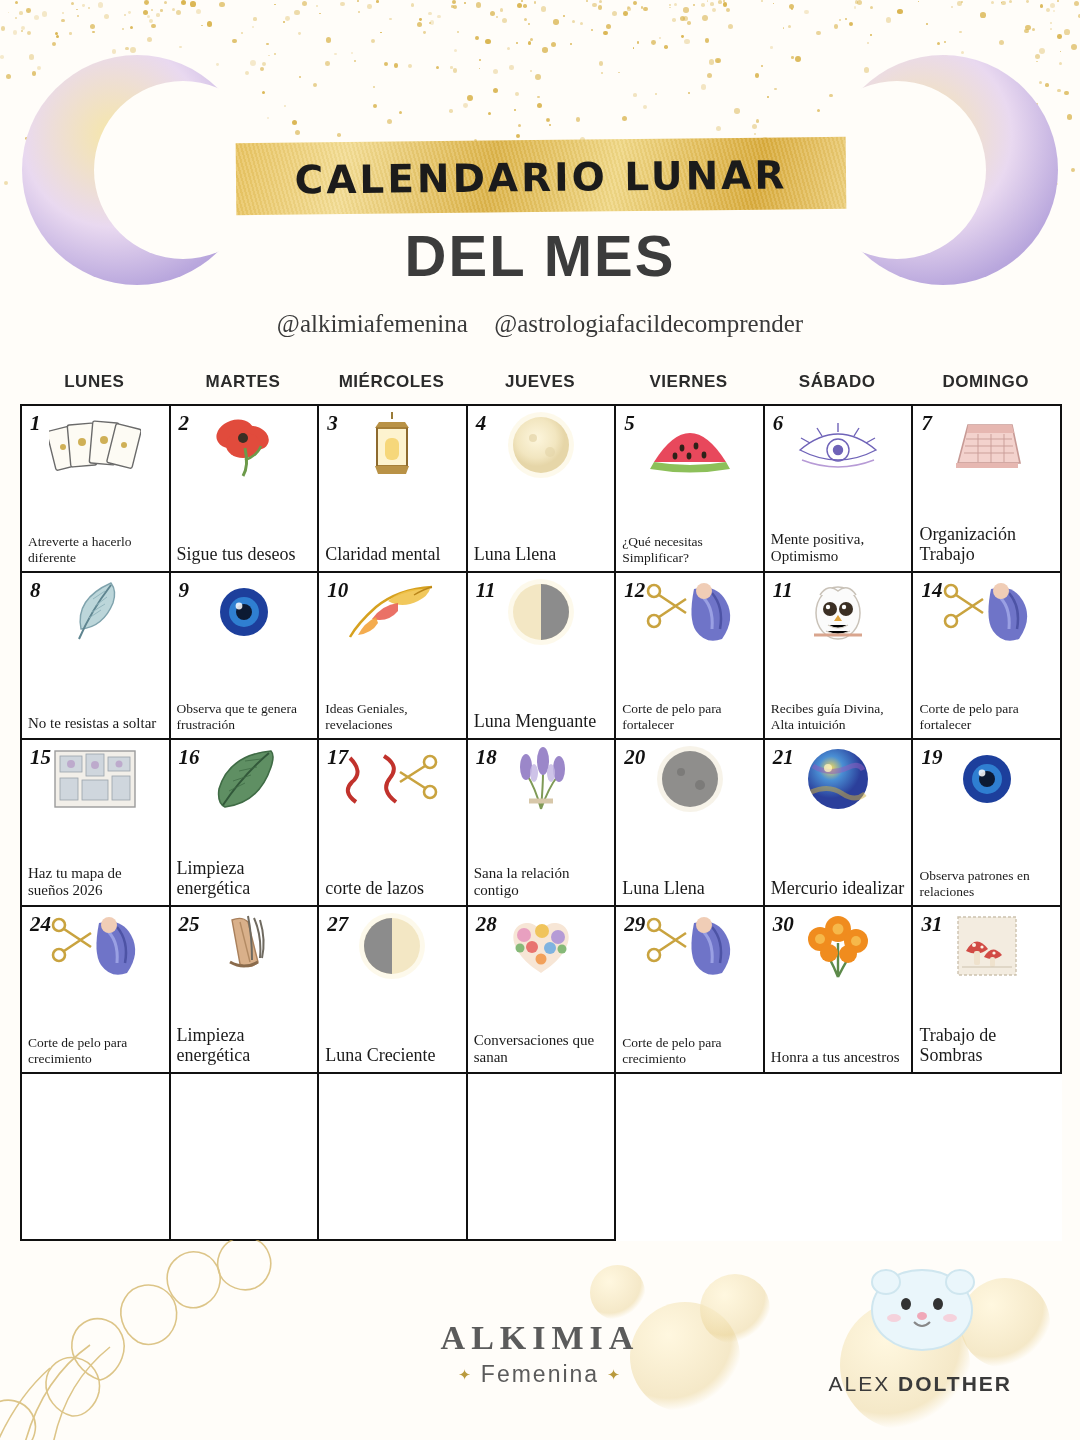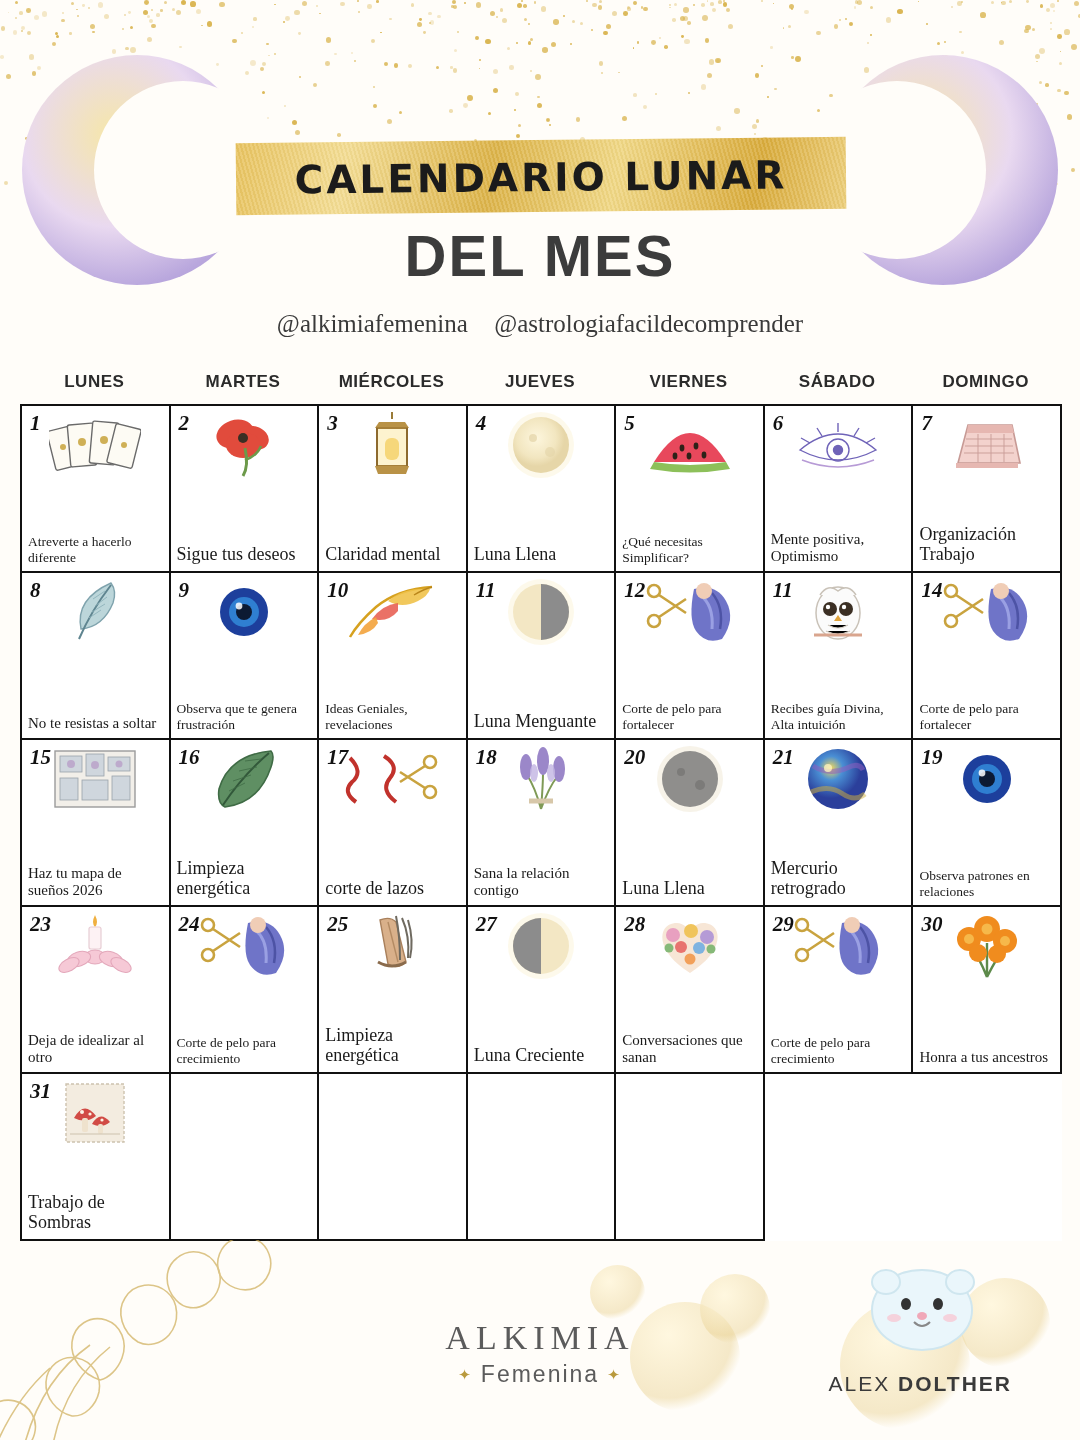--- a/index.html
+++ b/index.html
@@ -58,21 +58,21 @@
   .label{position:absolute;left:6px;right:5px;bottom:6px;
          font-family:"Liberation Serif", serif;font-size:18px;line-height:1.14;color:#1a1a1a;}
   .label.small{font-size:15px;}
   .label.tiny{font-size:13.5px;}
 
   
   .footer{position:absolute;left:0;bottom:0;width:1080px;height:200px;overflow:hidden;}
   .ginkgo{position:absolute;left:-20px;bottom:-30px;width:430px;height:240px;opacity:.75;}
   .bokeh{position:absolute;border-radius:50%;background:radial-gradient(circle at 35% 30%, rgba(255,247,222,.95), rgba(232,207,140,.45) 60%, rgba(232,207,140,0) 72%);}
   .brand{position:absolute;left:390px;bottom:52px;width:300px;text-align:center;}
-  .brand .b1{font-family:"Liberation Serif", serif;font-size:34px;letter-spacing:6px;color:#5b5b5b;}
+  .brand .b1{font-family:"Liberation Serif", serif;font-size:34px;letter-spacing:6px;color:#5b5b5b;font-weight:bold;}
   .brand .b2{font-family:"Liberation Sans", sans-serif;font-size:23px;letter-spacing:2px;color:#5b5b5b;margin-top:4px;}
   .brand .b2 .dia{color:#b99a3d;font-size:15px;vertical-align:2px;margin:0 8px;}
   .alex{position:absolute;right:68px;bottom:44px;font-family:"Liberation Sans", sans-serif;
         font-size:21px;letter-spacing:2px;color:#3a3a3a;}
   .alex b{font-weight:bold;}
   .seal{position:absolute;right:92px;bottom:86px;}
 </style>
 </head>
 <body>
 
@@ -838,50 +838,33 @@
                 <stop offset="40%" stop-color="#4a8fd4"></stop>
                 <stop offset="100%" stop-color="#2b3f9b"></stop>
               </radialGradient>
             </defs>
             <circle cx="35" cy="35" r="30" fill="url(#pm)"></circle>
             <path d="M10 22 q16 10 34 2 q12 -6 16 2" stroke="#8e5ec0" stroke-width="5" fill="none" opacity=".55"></path>
             <path d="M8 48 q18 -8 32 2 q12 8 22 0" stroke="#d4b23c" stroke-width="5" fill="none" opacity=".5"></path>
             <circle cx="25" cy="24" r="4" fill="#fdf3c0" opacity=".8"></circle>
           </svg>
         </div>
-        <div class="label">Mercurio retrogrado</div>
+        <div class="label">Mercurio idealizar</div>
       </div>
       <div class="cell">
         <div class="daynum">19</div>
         <div class="art">
           <svg width="56" height="56" viewBox="0 0 56 56">
             <circle cx="28" cy="28" r="24" fill="#1d3f9c"></circle>
             <circle cx="28" cy="28" r="15" fill="#2f7fd1"></circle>
             <circle cx="28" cy="28" r="8" fill="#0c1a33"></circle>
             <circle cx="23" cy="22" r="3.4" fill="#fff" opacity=".85"></circle>
           </svg>
         </div>
         <div class="label tiny">Observa patrones en relaciones</div>
-      </div>
-      <div class="cell">
-        <div class="daynum">23</div>
-        <div class="art">
-          <svg width="76" height="66" viewBox="0 0 76 66">
-            <path d="M38 2 q4 8 0 12 q-4 -4 0 -12z" fill="#f0b040"></path>
-            <rect x="32" y="14" width="12" height="22" rx="2" fill="#fdf2f4" stroke="#e7cdd4" stroke-width="1.2"></rect>
-            <g fill="#f6c9d6" stroke="#e3a7ba" stroke-width="1">
-              <ellipse cx="38" cy="44" rx="10" ry="7"></ellipse>
-              <ellipse cx="22" cy="46" rx="12" ry="7" transform="rotate(-18 22 46)"></ellipse>
-              <ellipse cx="54" cy="46" rx="12" ry="7" transform="rotate(18 54 46)"></ellipse>
-              <ellipse cx="12" cy="52" rx="11" ry="6" transform="rotate(-28 12 52)"></ellipse>
-              <ellipse cx="64" cy="52" rx="11" ry="6" transform="rotate(28 64 52)"></ellipse>
-            </g>
-          </svg>
-        </div>
-        <div class="label small">Deja de idealizar al otro</div>
       </div>
       <div class="cell">
         <div class="daynum">24</div>
         <div class="art">
           <svg width="96" height="66" viewBox="0 0 96 66">
             <g stroke="#c9a33f" stroke-width="2.6" fill="none">
               <circle cx="12" cy="12" r="6"></circle>
               <circle cx="12" cy="42" r="6"></circle>
               <path d="M17 16 L44 34 M17 38 L44 20"></path>
             </g>

